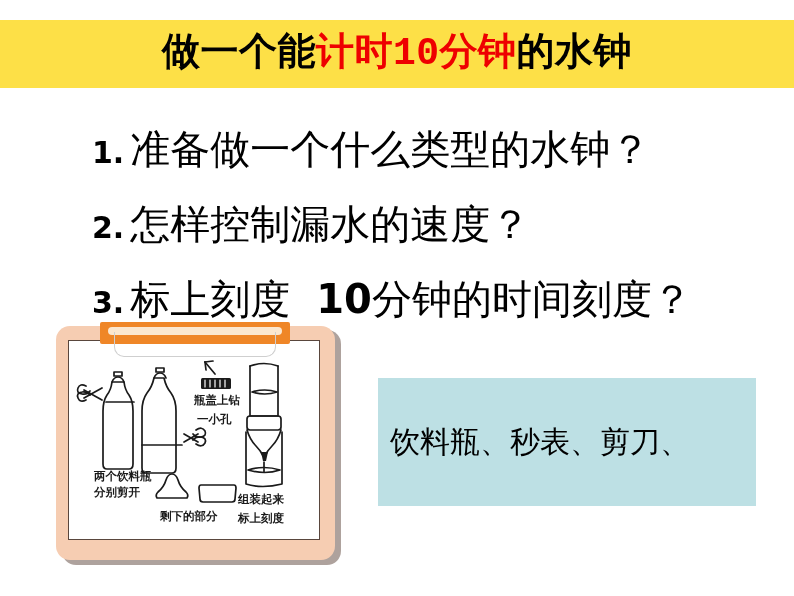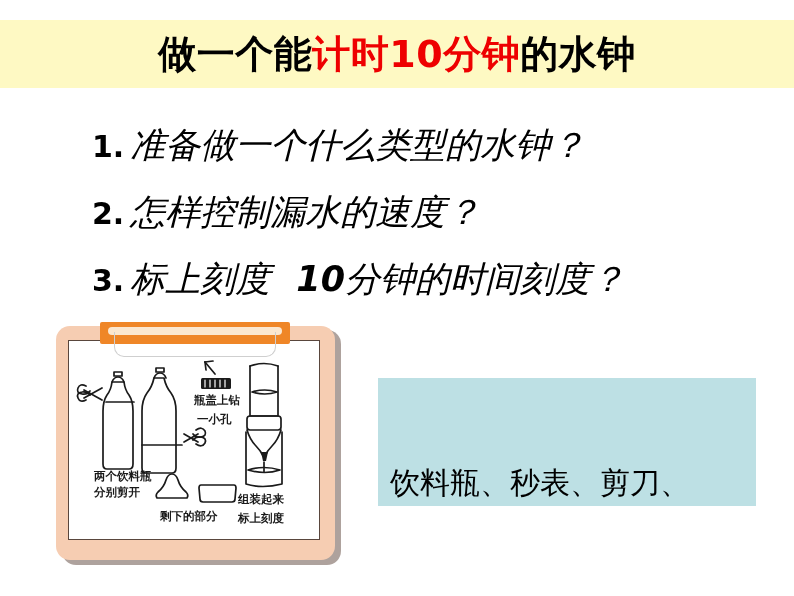--- a/index.html
+++ b/index.html
@@ -15,24 +15,25 @@
     font-family: "DejaVu Sans", "Liberation Sans", sans-serif;
   }
 
   
   #title-band {
     position: absolute;
     left: 0;
     top: 20px;
     width: 794px;
     height: 68px;
-    background: #fef9c3;
+    background: #fde047;
     display: flex;
     align-items: center;
     justify-content: center;
+    font-family: Liberation Mono, monospace;
   }
   #title-text {
     font-size: 38px;
     font-weight: 700;
     color: #000000;
     letter-spacing: 0.5px;
     white-space: nowrap;
     line-height: 1;
   }
   #title-text .hl {
@@ -52,24 +53,23 @@
     margin-bottom: 20px;
     white-space: nowrap;
   }
   .q-num {
     font-size: 30px;
     font-weight: 700;
     color: #000;
     margin-right: 6px;
   }
   .q-text {
-    font-size: 35px;
+    font-size: 40px;
     font-weight: 400;
     color: #000;
-    font-style: italic;
   }
   .q-text .bold {
     font-weight: 700;
     margin-left: 26px;
   }
 
   
   #clipboard {
     position: absolute;
     left: 56px;
@@ -145,21 +145,21 @@
   
   #materials-box {
     position: absolute;
     left: 378px;
     top: 378px;
     width: 378px;
     height: 128px;
     background: #bde0e4;
     display: flex;
     flex-direction: column;
-    justify-content: flex-end;
+    justify-content: center;
     box-sizing: border-box;
     padding: 0 12px;
   }
   .mat-line {
     font-size: 30px;
     color: #000;
     line-height: 1.55;
     white-space: nowrap;
   }
 </style>

